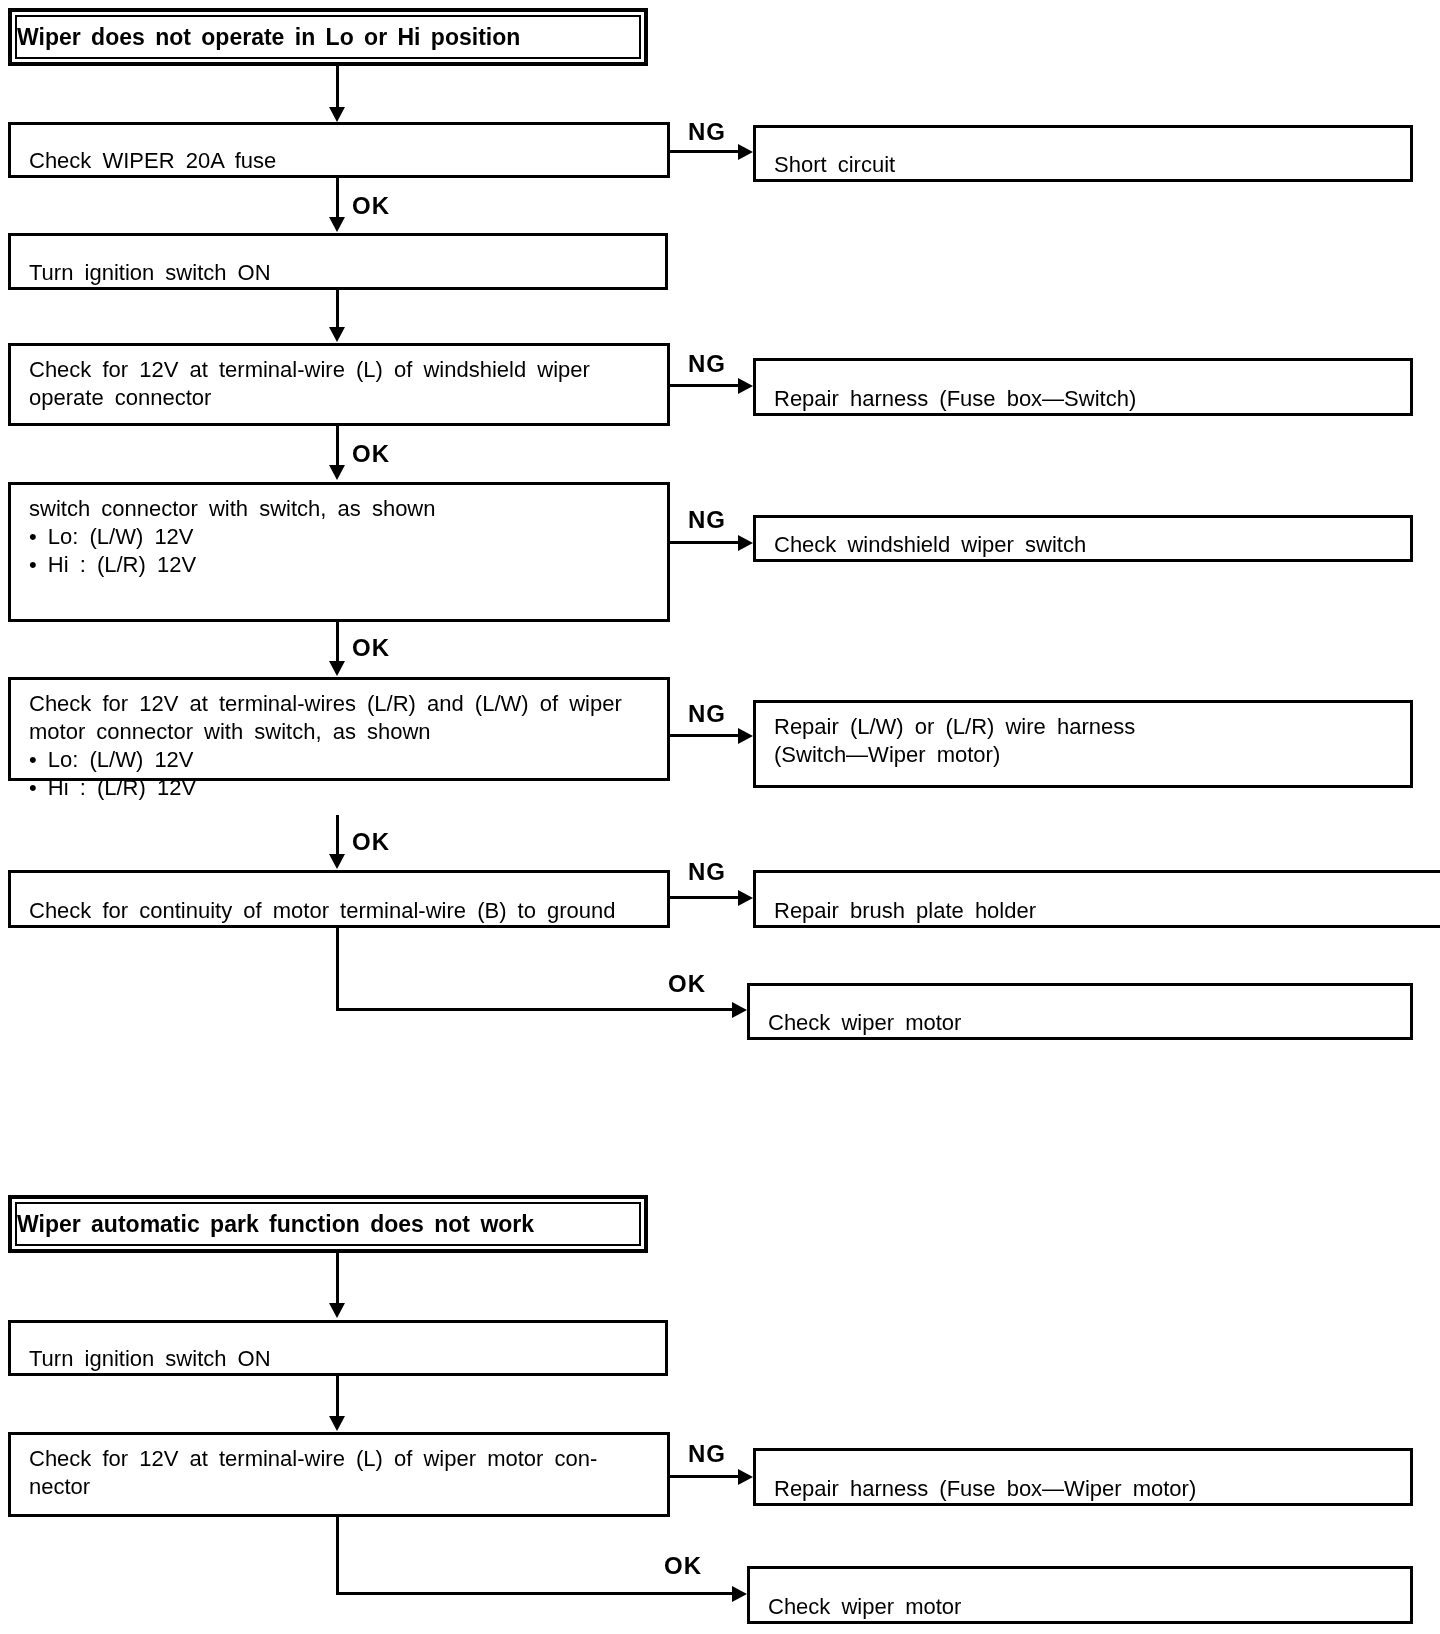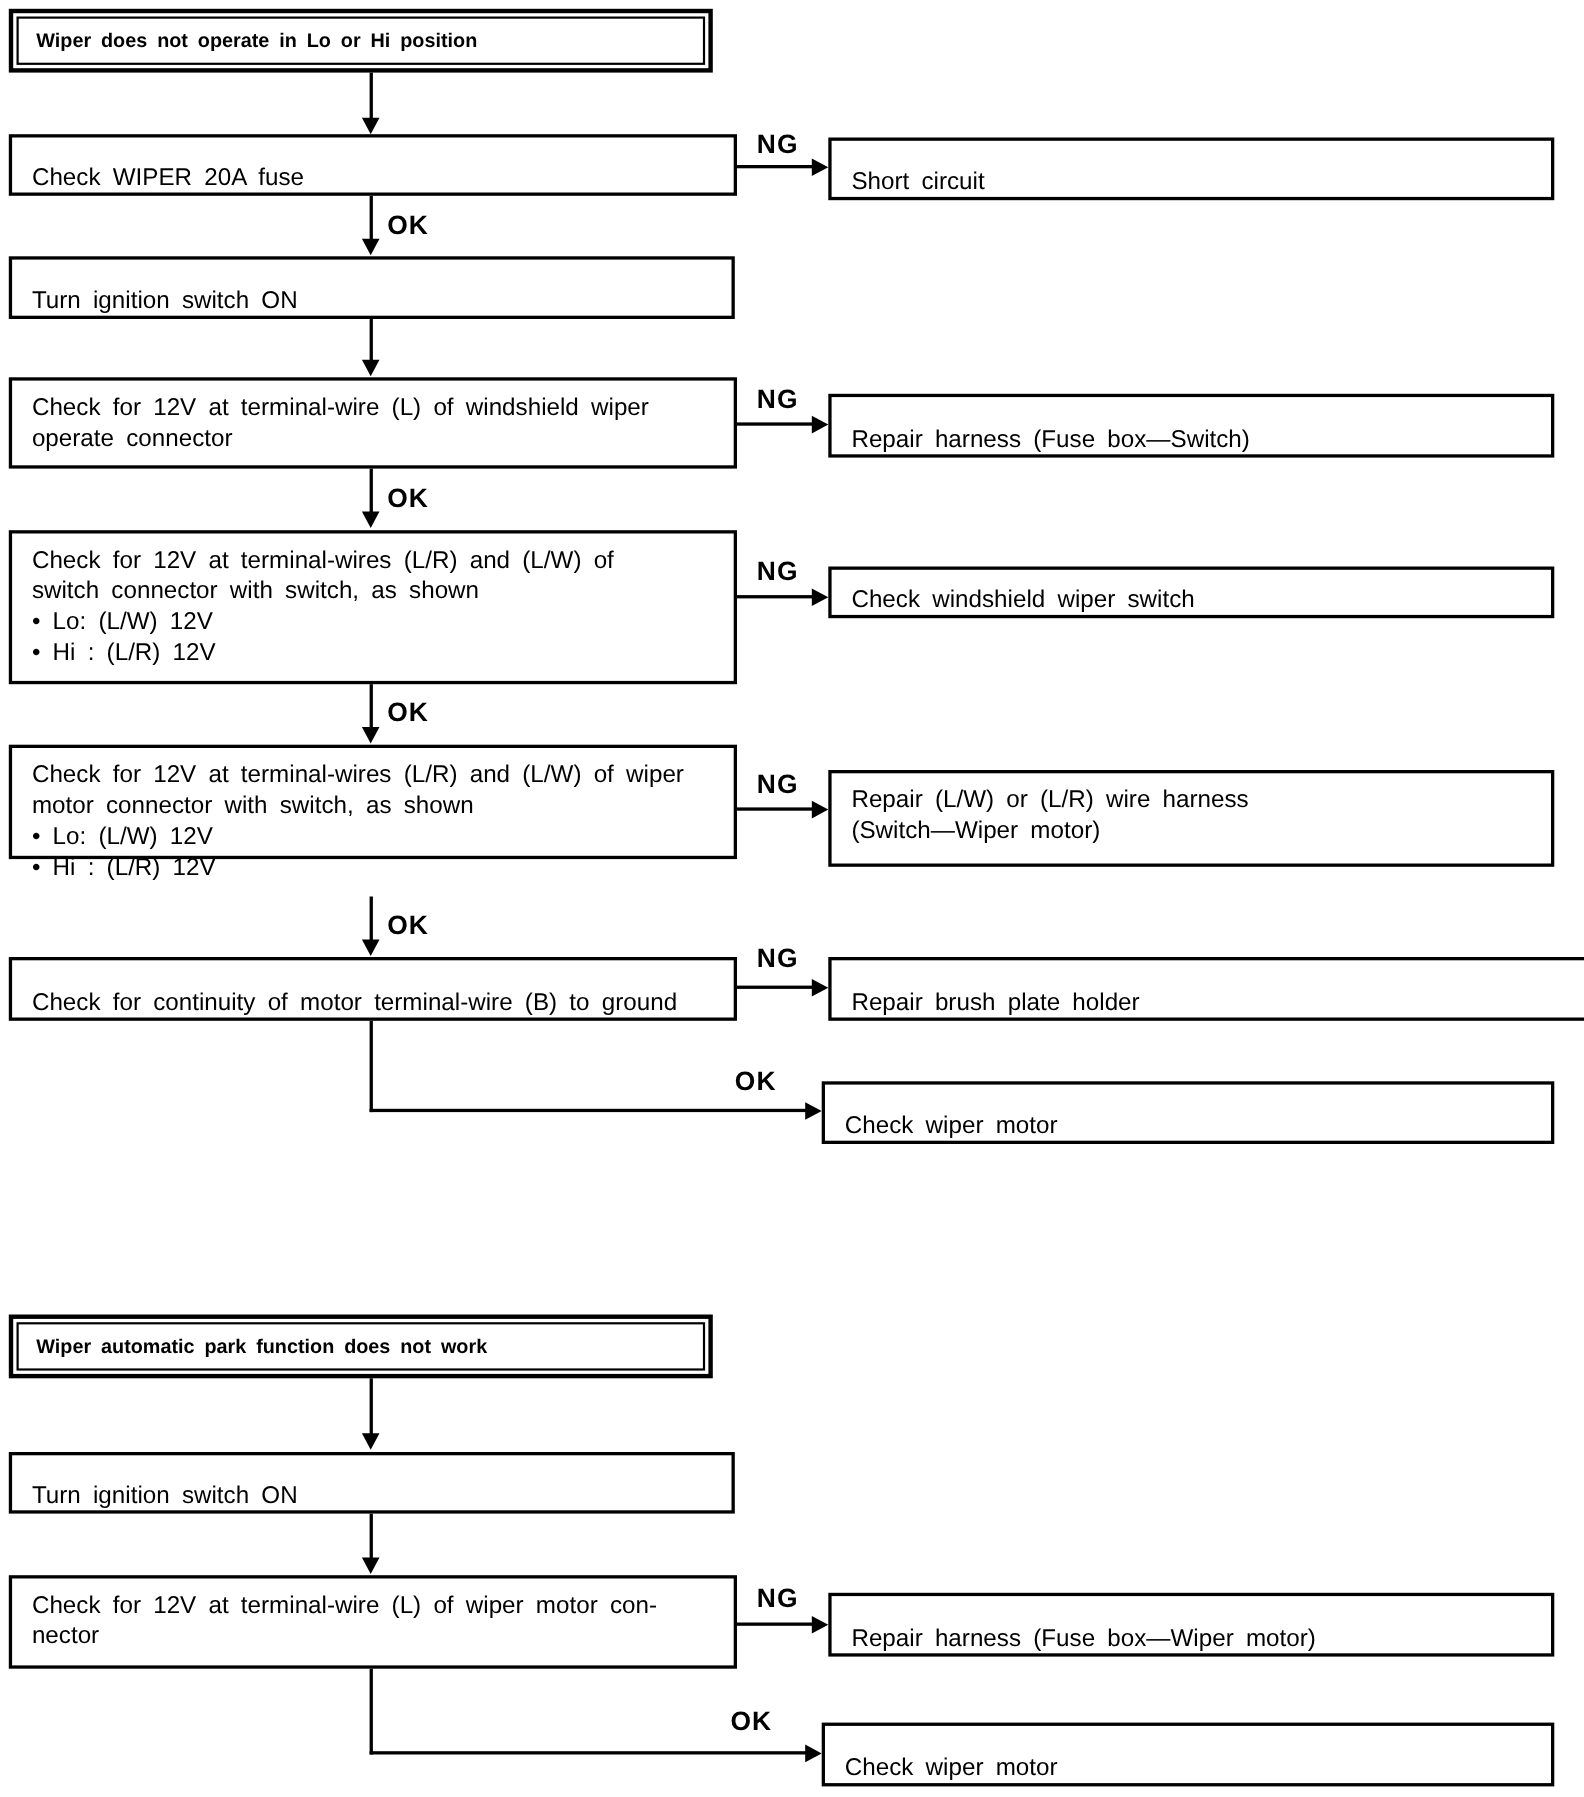--- a/index.html
+++ b/index.html
@@ -27,22 +27,21 @@
     border:4px solid #000;
     box-sizing:border-box;
     background:#fff;
     padding:3px;
   }
   .title-inner{
     border:2px solid #000;
     height:100%;
     box-sizing:border-box;
     display:flex;align-items:center;
-    padding-left:16px;
-    font-size:18px;
+    font-size:23px;
     font-weight:bold;
     word-spacing:4px;
   }
   .vline{position:absolute;width:3px;background:#000;}
   .hline{position:absolute;height:3px;background:#000;}
   .ah-down{
     position:absolute;width:0;height:0;
     border-left:8px solid transparent;
     border-right:8px solid transparent;
     border-top:15px solid #000;
@@ -106,21 +105,20 @@
     <div class="ah-right" style="left:738px;top:378px;"></div>
     <div class="node single" style="left:753px;top:358px;width:660px;height:58px;">
       <span>Repair harness (Fuse box—Switch)</span>
     </div>
 
     <div class="branch-label" style="left:352px;top:440px;">OK</div>
     <div class="vline" style="left:336px;top:426px;height:40px;"></div>
     <div class="ah-down" style="left:329px;top:465px;"></div>
 
     <div class="node multi" style="left:8px;top:482px;width:662px;height:140px;">
-      <div>Check for 12V at terminal-wires (L/R) and (L/W) of</div>
       <div>switch connector with switch, as shown</div>
       <div>• Lo: (L/W) 12V</div>
       <div>• Hi : (L/R) 12V</div>
     </div>
 
     <div class="branch-label" style="left:688px;top:506px;">NG</div>
     <div class="hline" style="left:670px;top:541px;width:71px;"></div>
     <div class="ah-right" style="left:738px;top:535px;"></div>
     <div class="node single" style="left:753px;top:515px;width:660px;height:47px;">
       <span>Check windshield wiper switch</span>

